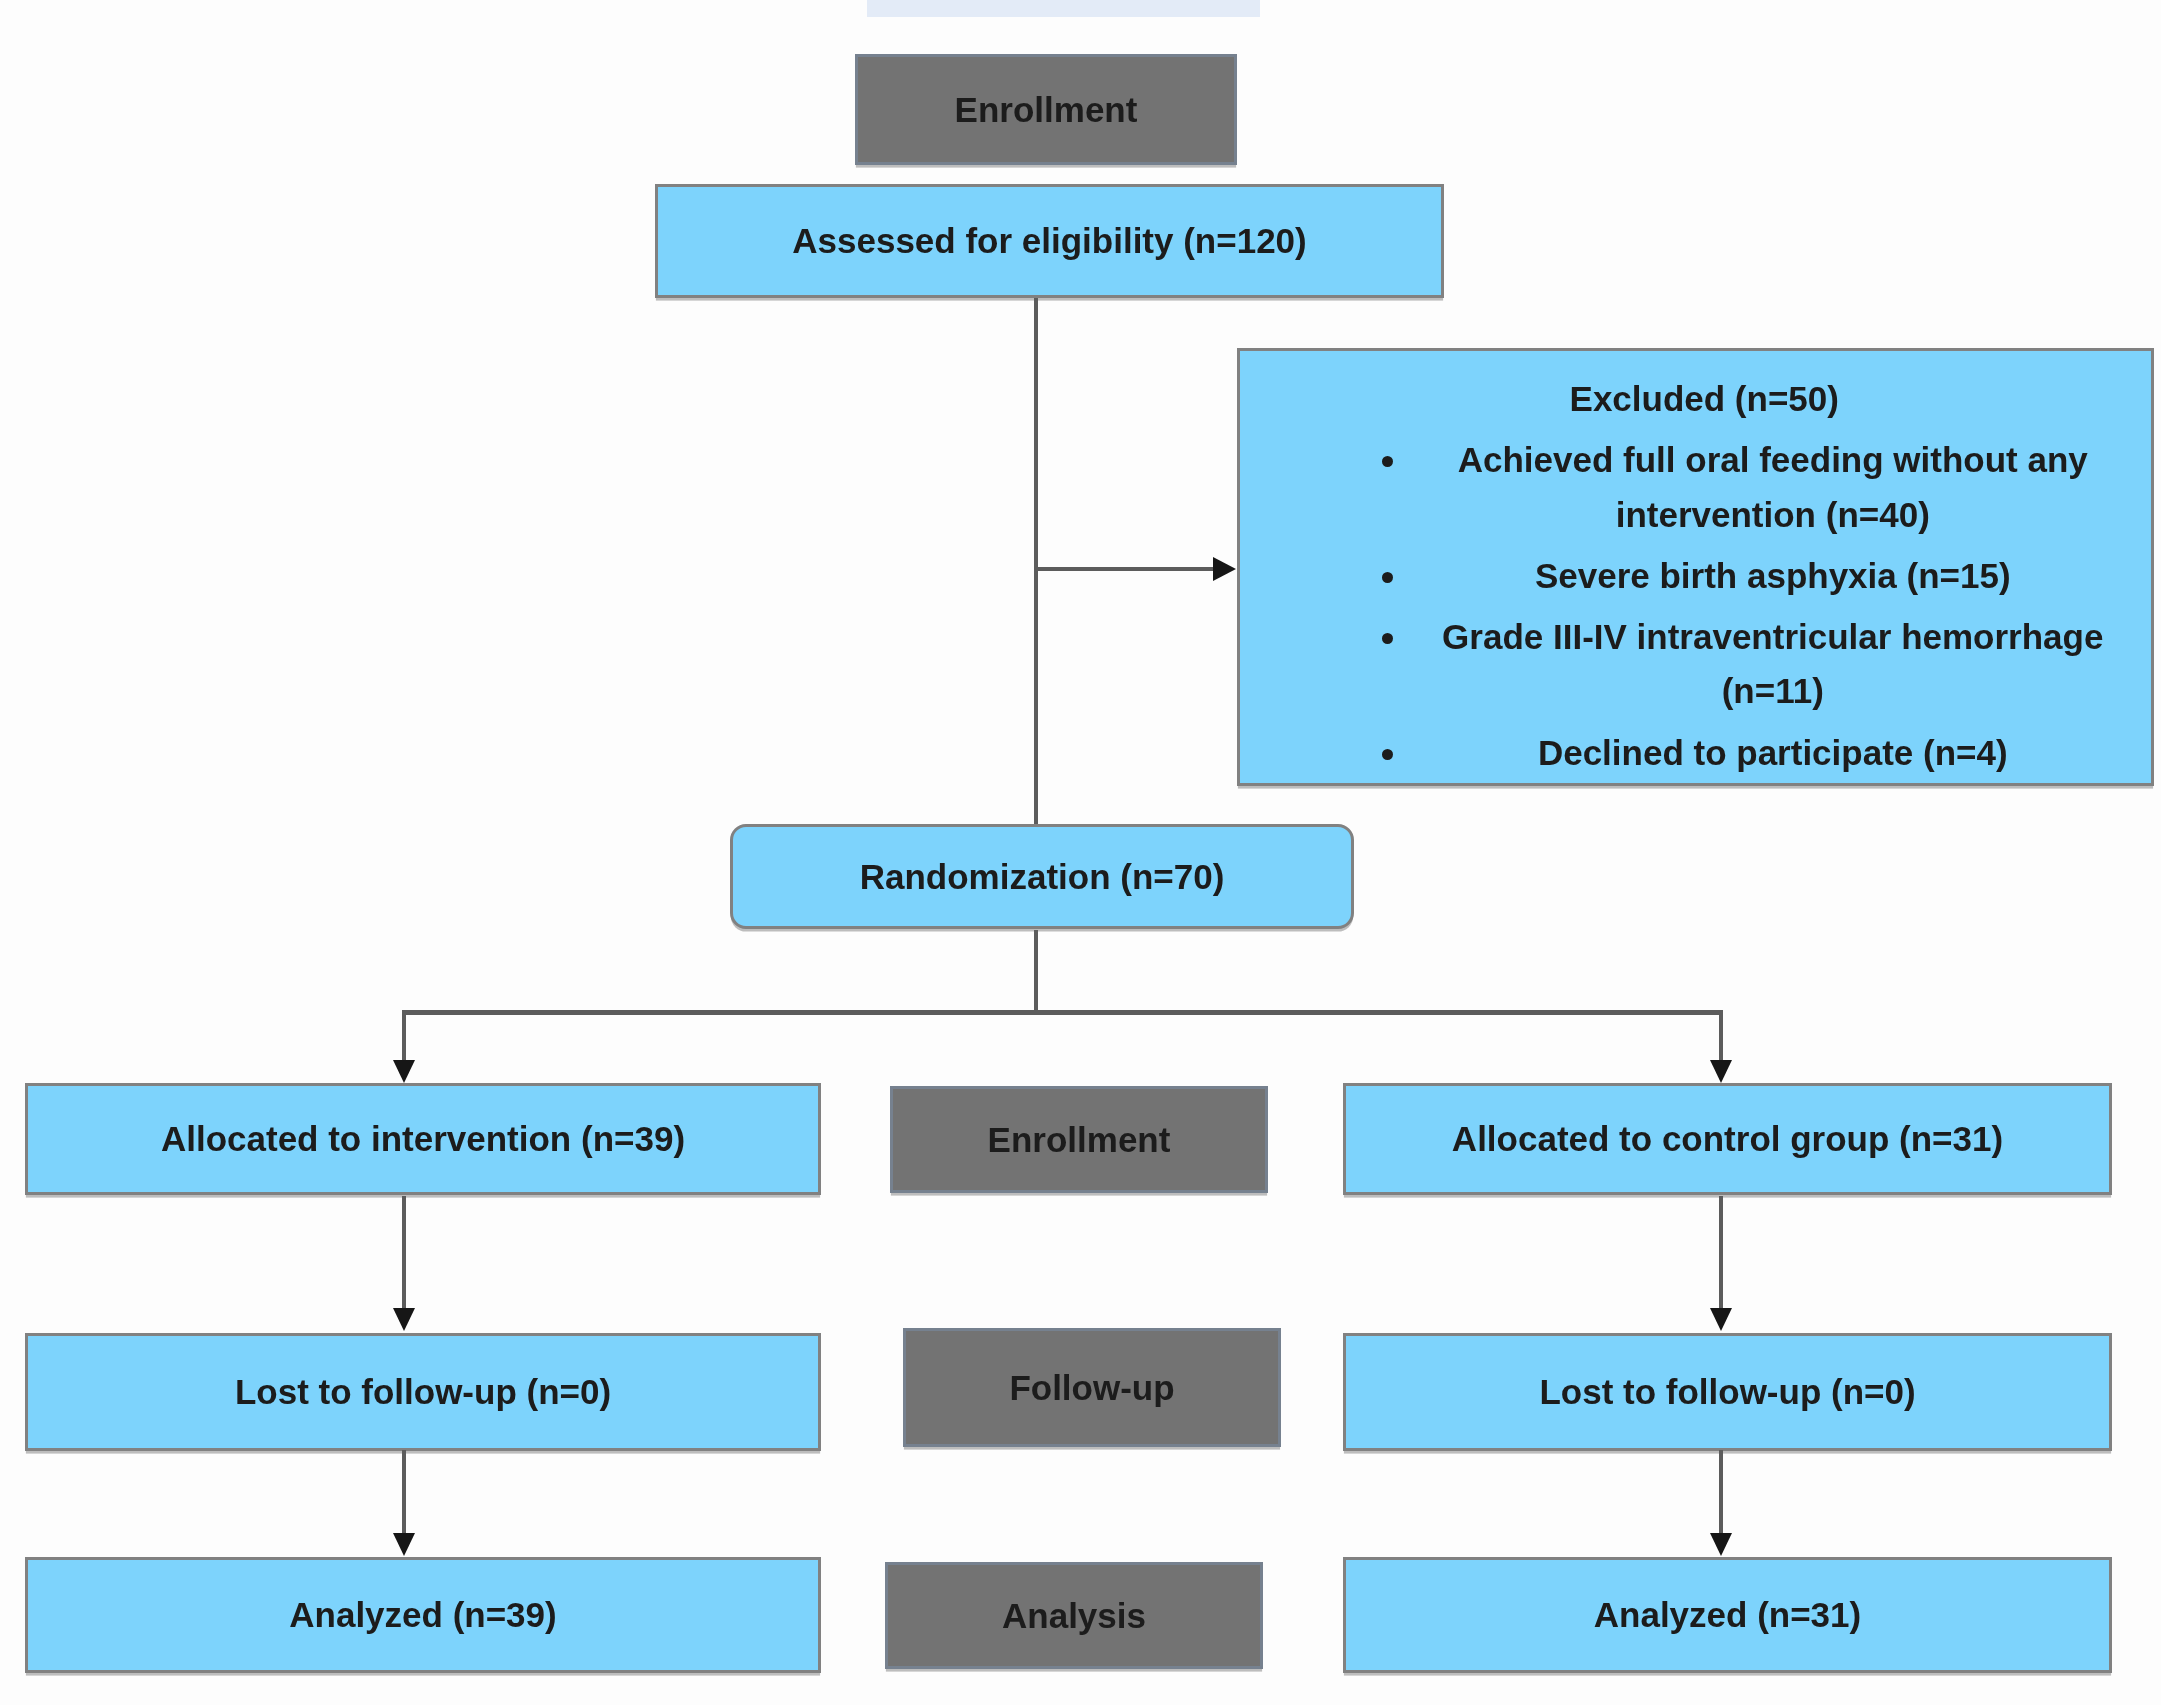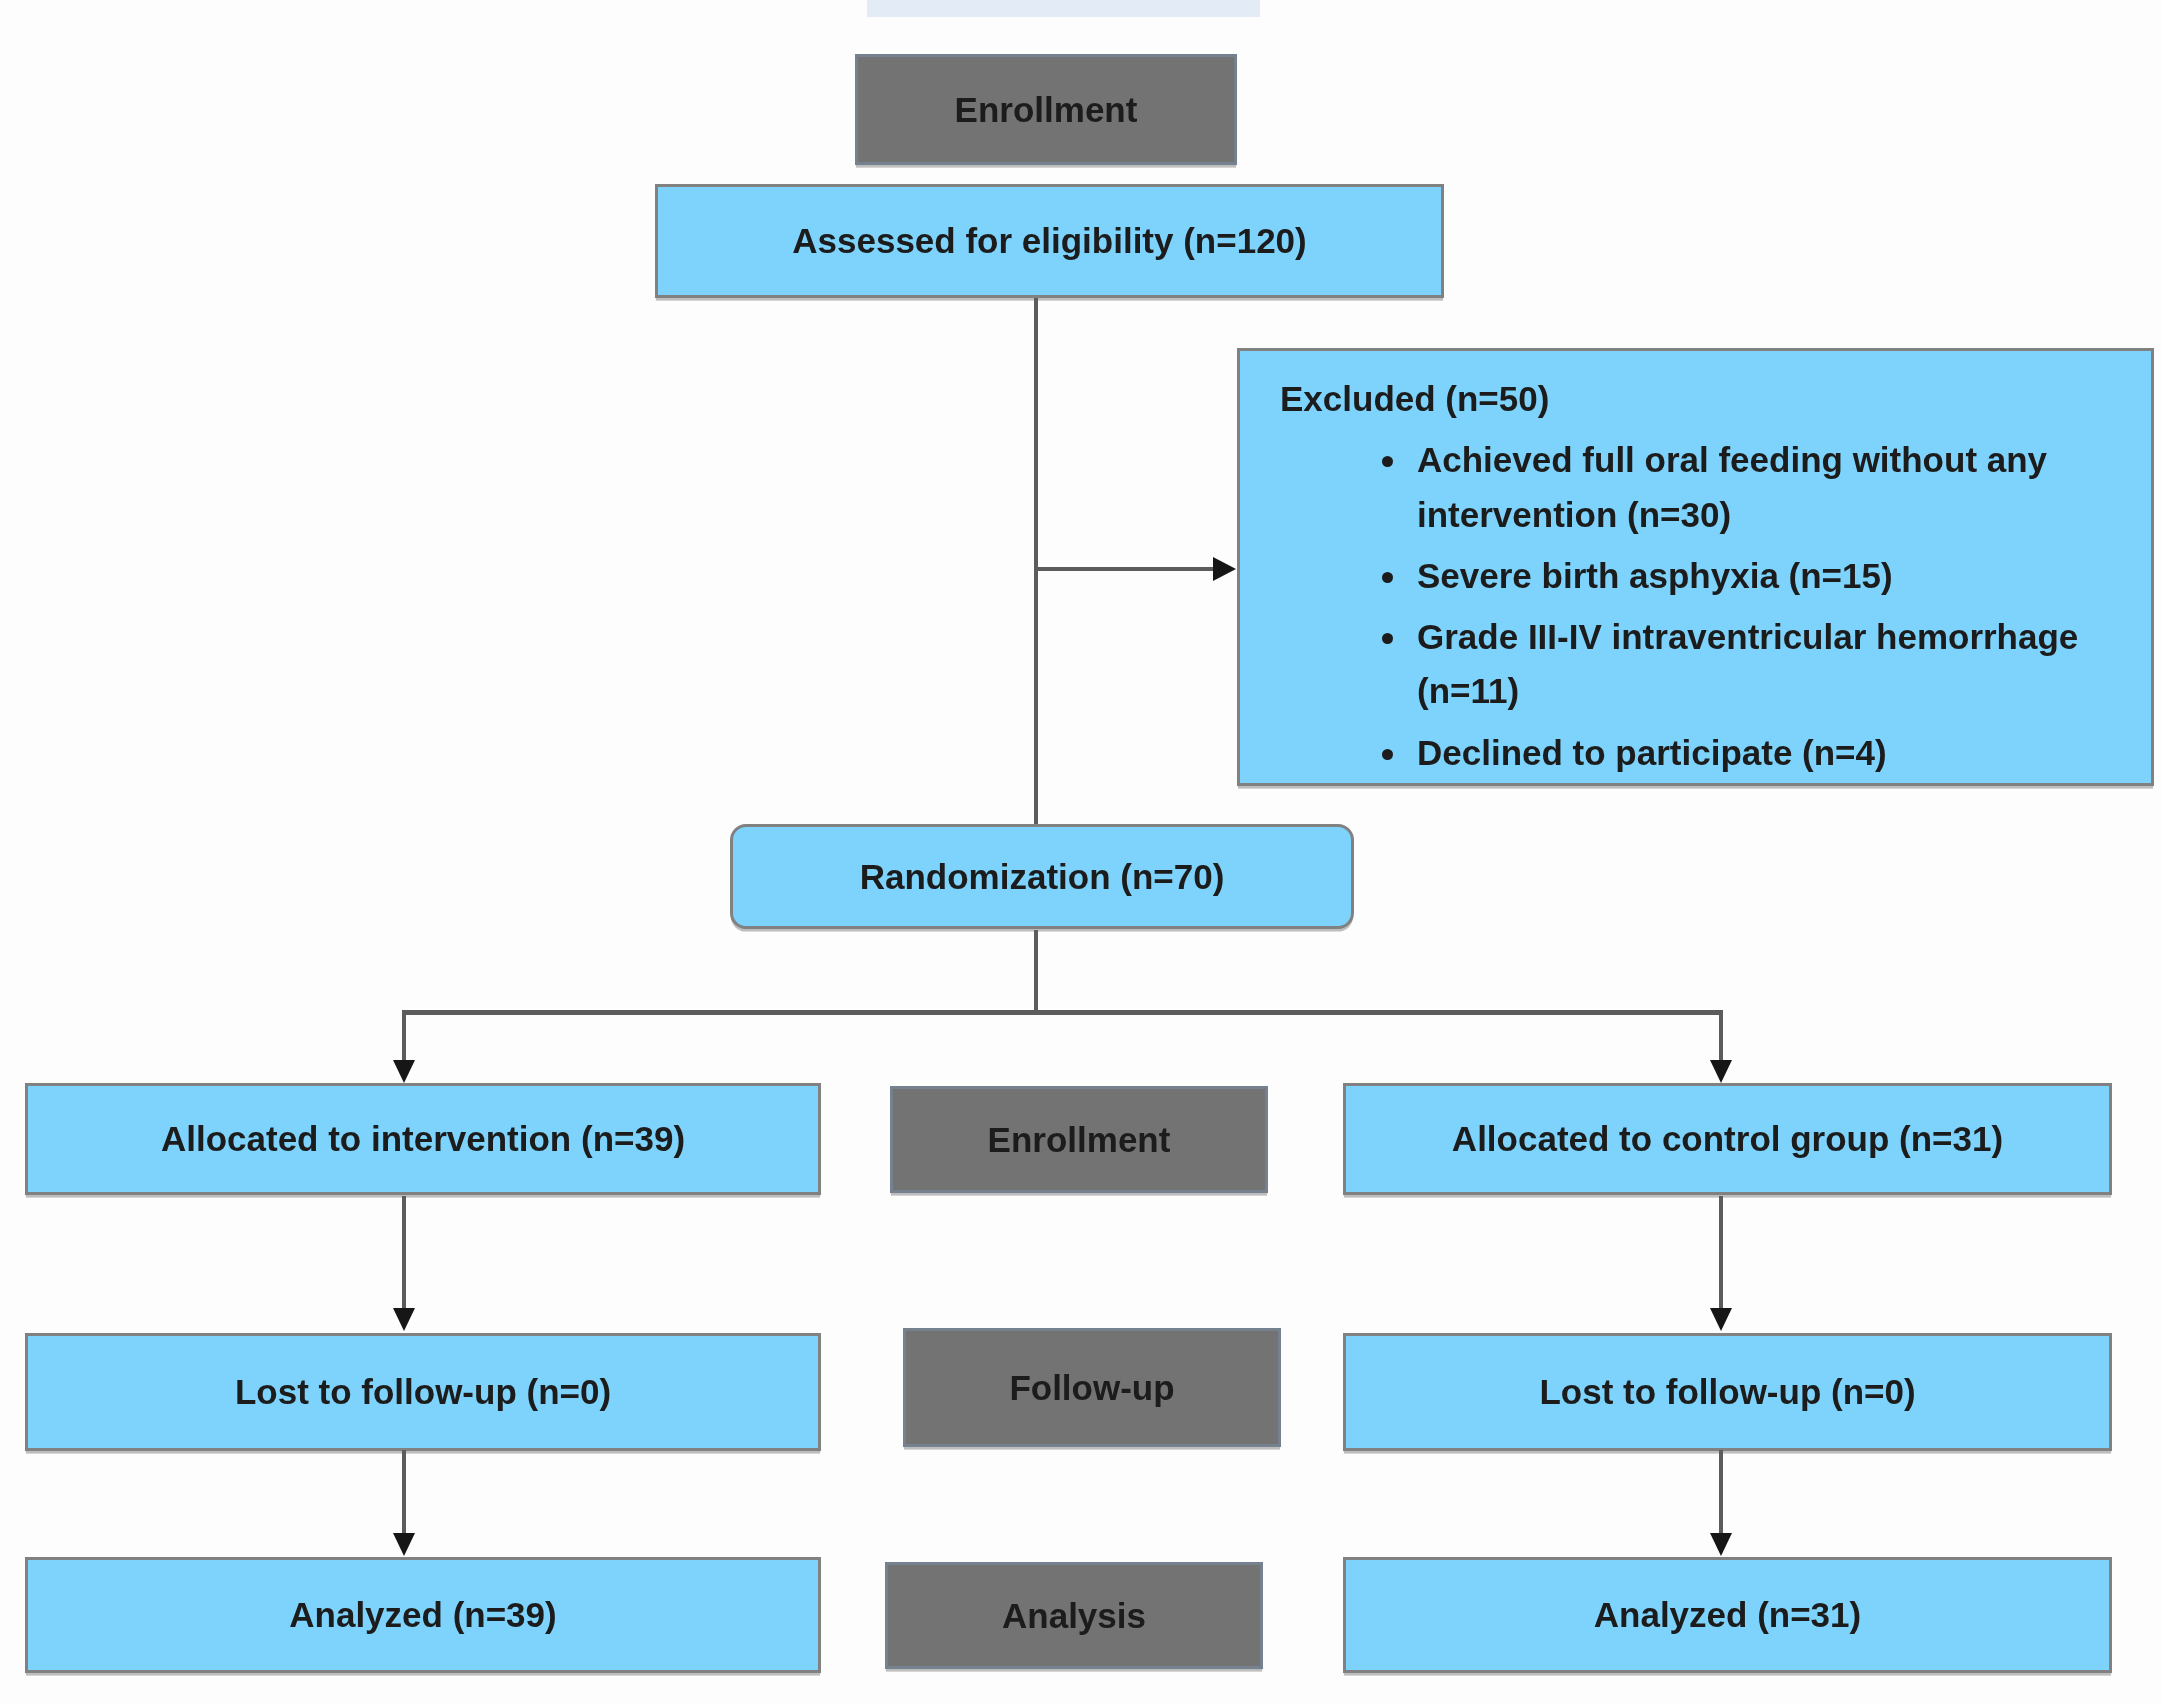--- a/index.html
+++ b/index.html
@@ -27,21 +27,21 @@
     color: #1c1c1c;
     box-shadow: 0 3.5px 0 -0.9px rgba(110,110,110,0.45);
     line-height: 1.25;
   }
   .stage {
     background: #737373;
     border-color: #76818f;
   }
   .excluded-box {
     display: block;
-    text-align: left;
+    text-align: center;
     font-size: 35px;
     line-height: 1.55;
     padding: 21px 22.5px 17.3px 40px;
   }
   .excluded-box ul {
     margin: 7px 0 0 0;
     padding-left: 130px;
     list-style: disc;
   }
   .excluded-box li {
@@ -83,21 +83,21 @@
   </div>
 
   <div class="vline" style="left:1034px; top:298px; width:4.3px; height:527px;"></div>
 
   <div class="hline" style="left:1036px; top:567px; width:178px; height:4.3px;"></div>
   <div class="arrow-right" style="left:1213px; top:557px;"></div>
 
   <div class="box excluded-box" style="left:1237px; top:348px; width:917px; height:438px;">
     <div>Excluded (n=50)</div>
     <ul>
-      <li>Achieved full oral feeding without any intervention (n=30)</li>
+      <li>Achieved full oral feeding without any intervention (n=40)</li>
       <li>Severe birth asphyxia (n=15)</li>
       <li>Grade III-IV intraventricular hemorrhage (n=11)</li>
       <li>Declined to participate (n=4)</li>
     </ul>
   </div>
 
   <div class="box" style="left:730px; top:824px; width:624px; height:105px;border-radius:16px;">
     <span>Randomization (n=70)</span>
   </div>
 

